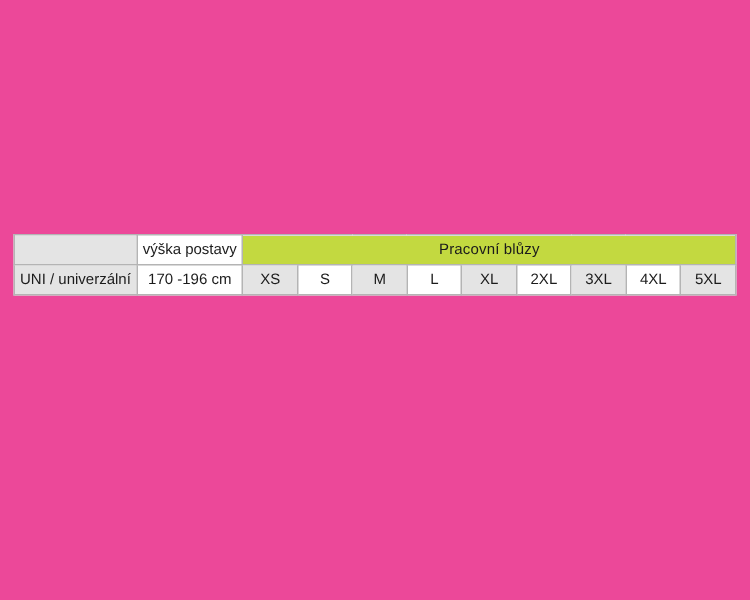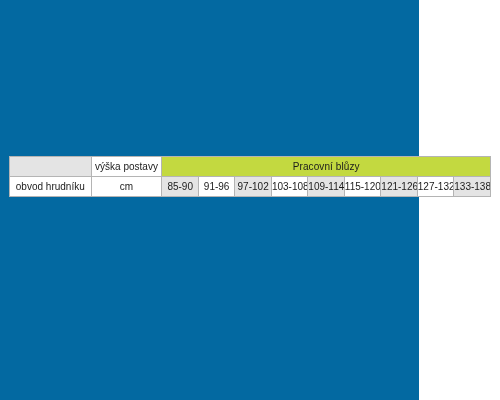--- a/index.html
+++ b/index.html
@@ -9,23 +9,23 @@
   body {
     width: 500px;
     height: 400px;
     background: #ffffff;
     font-family: "Liberation Sans", sans-serif;
     overflow: hidden;
   }
 
   .page {
     position: relative;
-    width: 419px;
+    width: 500px;
     height: 400px;
-    background: #0369a1;
+    background: #ec4899;
   }
 
   .size-table-wrap {
     position: absolute;
     left: 9px;
     top: 156px;
     width: 482px;
   }
 
   table.size-table {
@@ -121,33 +121,33 @@
           <col class="col-size">
       </colgroup>
 
       <tbody>
           <tr>
         <td class="fill-grey"></td>
         <td class="fill-white height-head">výška postavy</td>
         <td class="fill-green banner-title" colspan="9">Pracovní blůzy</td>
       </tr>
 
+      <tr>
+        <td class="fill-grey uni-label">UNI / univerzální</td>
+        <td class="fill-white height-range">170 -196 cm</td>
+        <td class="fill-grey size-head">XS</td>
+        <td class="fill-white size-head">S</td>
+        <td class="fill-grey size-head">M</td>
+        <td class="fill-white size-head">L</td>
+        <td class="fill-grey size-head">XL</td>
+        <td class="fill-white size-head">2XL</td>
+        <td class="fill-grey size-head">3XL</td>
+        <td class="fill-white size-head">4XL</td>
+        <td class="fill-grey size-head">5XL</td>
+      </tr>
 
-      <tr>
-        <td class="fill-white row-label">obvod hrudníku</td>
-        <td class="fill-white unit-cell">cm</td>
-        <td class="fill-grey val-cell">85-90</td>
-        <td class="fill-white val-cell">91-96</td>
-        <td class="fill-grey val-cell">97-102</td>
-        <td class="fill-white val-cell">103-108</td>
-        <td class="fill-grey val-cell">109-114</td>
-        <td class="fill-white val-cell">115-120</td>
-        <td class="fill-grey val-cell">121-126</td>
-        <td class="fill-white val-cell">127-132</td>
-        <td class="fill-grey val-cell">133-138</td>
-      </tr>
 
 
     </tbody>
       </table>
   </div>
 
 </div>
 
 </body></html>

